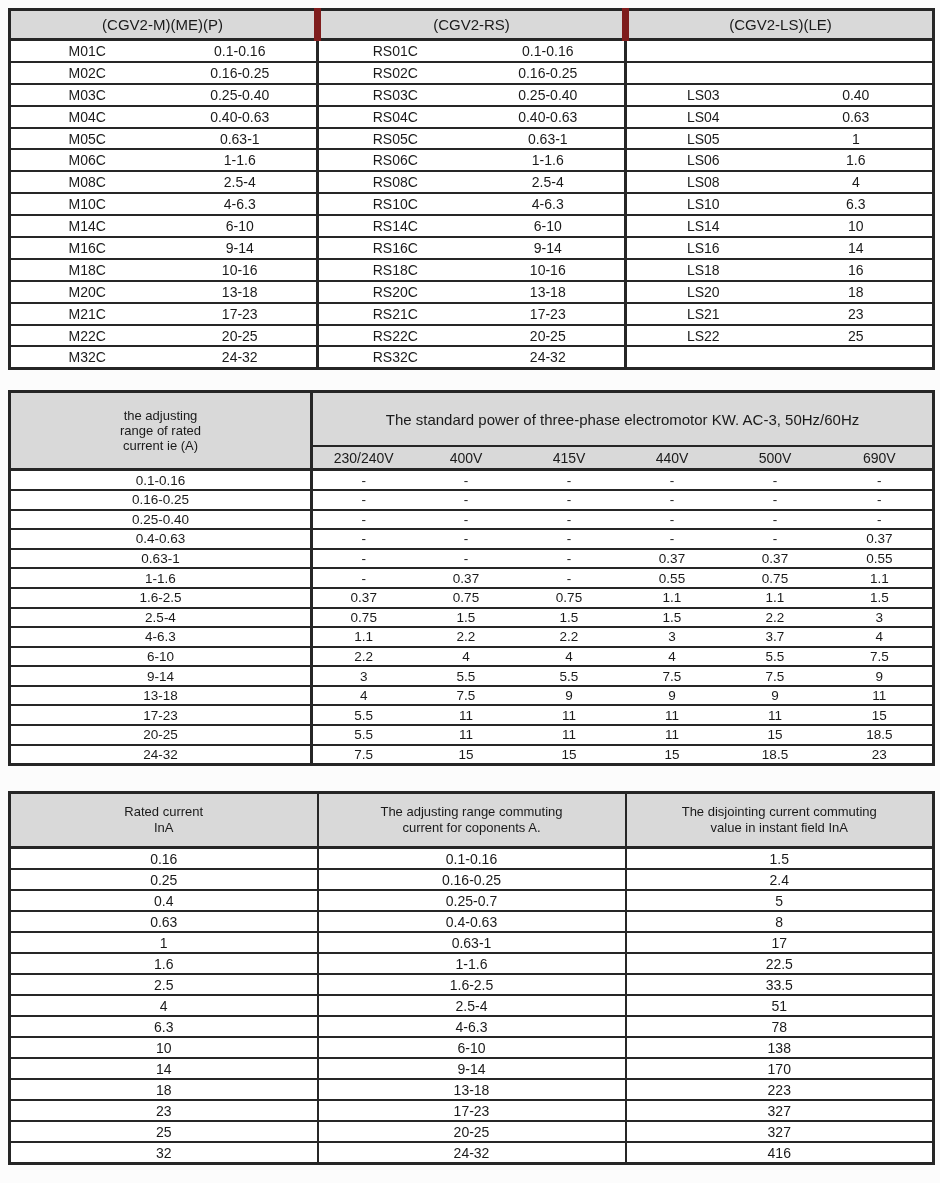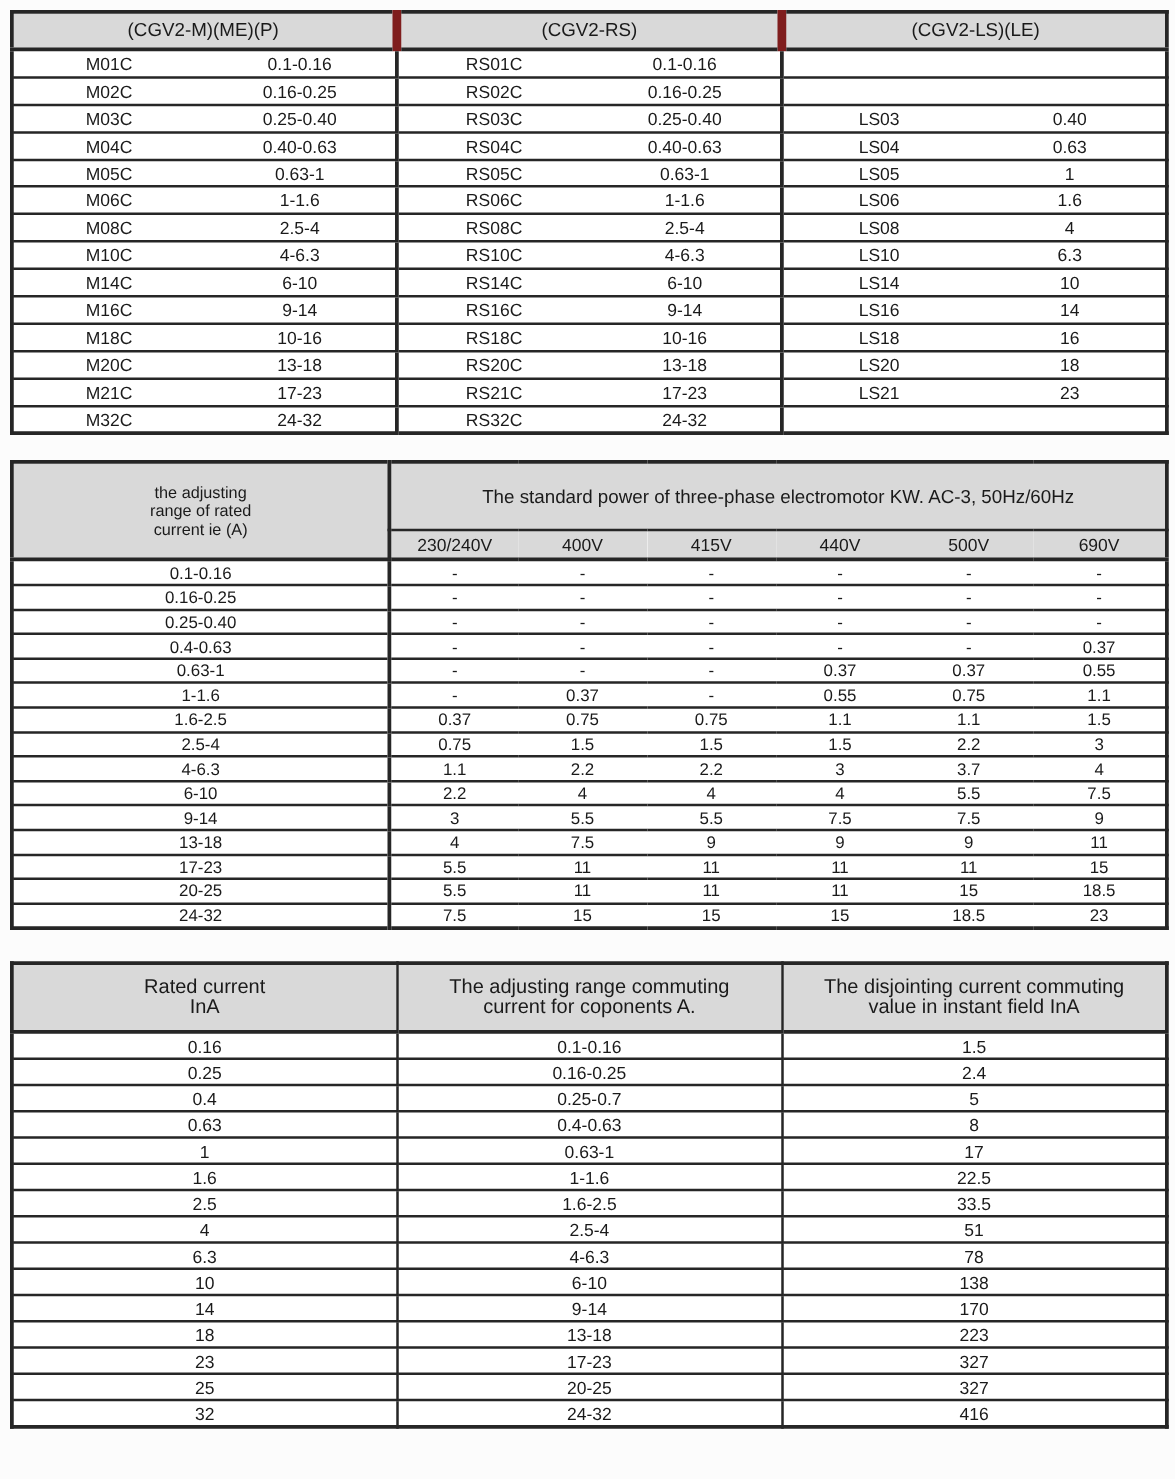--- a/index.html
+++ b/index.html
@@ -57,21 +57,21 @@
   .t2 td {
     height: 17.6px; font-size: 13.5px;
     border-top: 2px solid #262626;
     border-bottom: 2px solid #262626;
     border-left: none; border-right: none;
   }
   .t2 td.rh { border-right: 3px solid #262626; font-size: 13.5px; }
 
   
   .t3 thead th {
-    height: 52px; font-size: 16px; line-height: 16px;
+    height: 52px; font-size: 13px; line-height: 16px;
     white-space: pre-line;
     border: 2px solid #262626;
     border-bottom: 3px solid #262626;
   }
   .t3 td {
     height: 19px; font-size: 14px;
     border: 2px solid #262626;
     margin-top: 29px;
   }
 </style>
@@ -193,20 +193,28 @@
           <td class="gstart">LS20</td>
           <td>18</td>
         </tr>
         <tr>
           <td>M21C</td>
           <td>17-23</td>
           <td class="gstart">RS21C</td>
           <td>17-23</td>
           <td class="gstart">LS21</td>
           <td>23</td>
+        </tr>
+        <tr>
+          <td>M22C</td>
+          <td>20-25</td>
+          <td class="gstart">RS22C</td>
+          <td>20-25</td>
+          <td class="gstart">LS22</td>
+          <td>25</td>
         </tr>
         <tr>
           <td>M32C</td>
           <td>24-32</td>
           <td class="gstart">RS32C</td>
           <td>24-32</td>
           <td class="gstart"></td>
           <td></td>
         </tr>
       </tbody>

